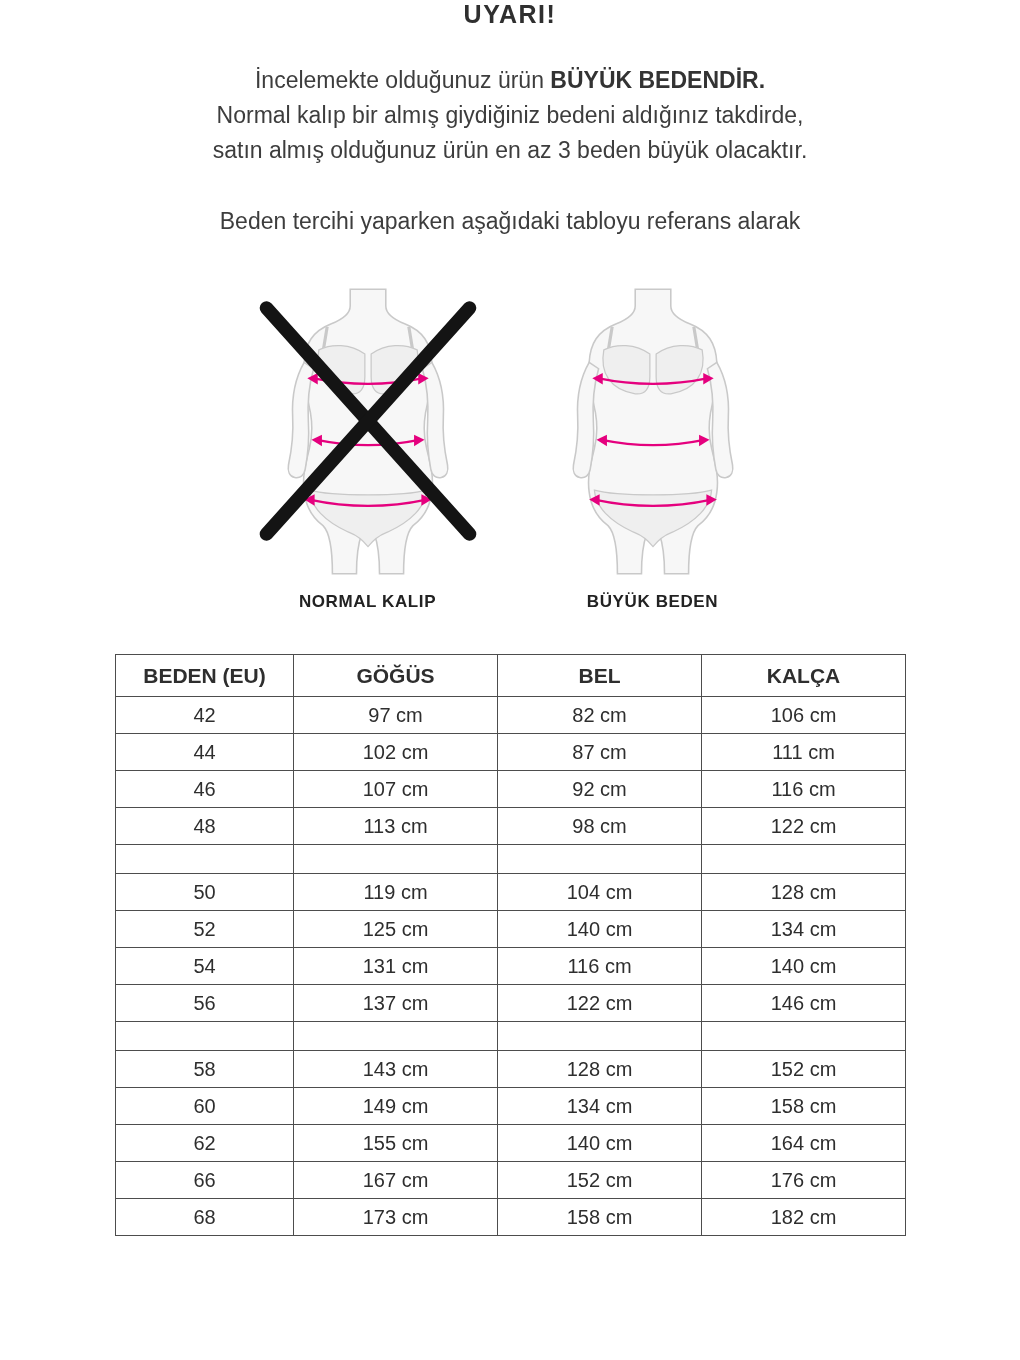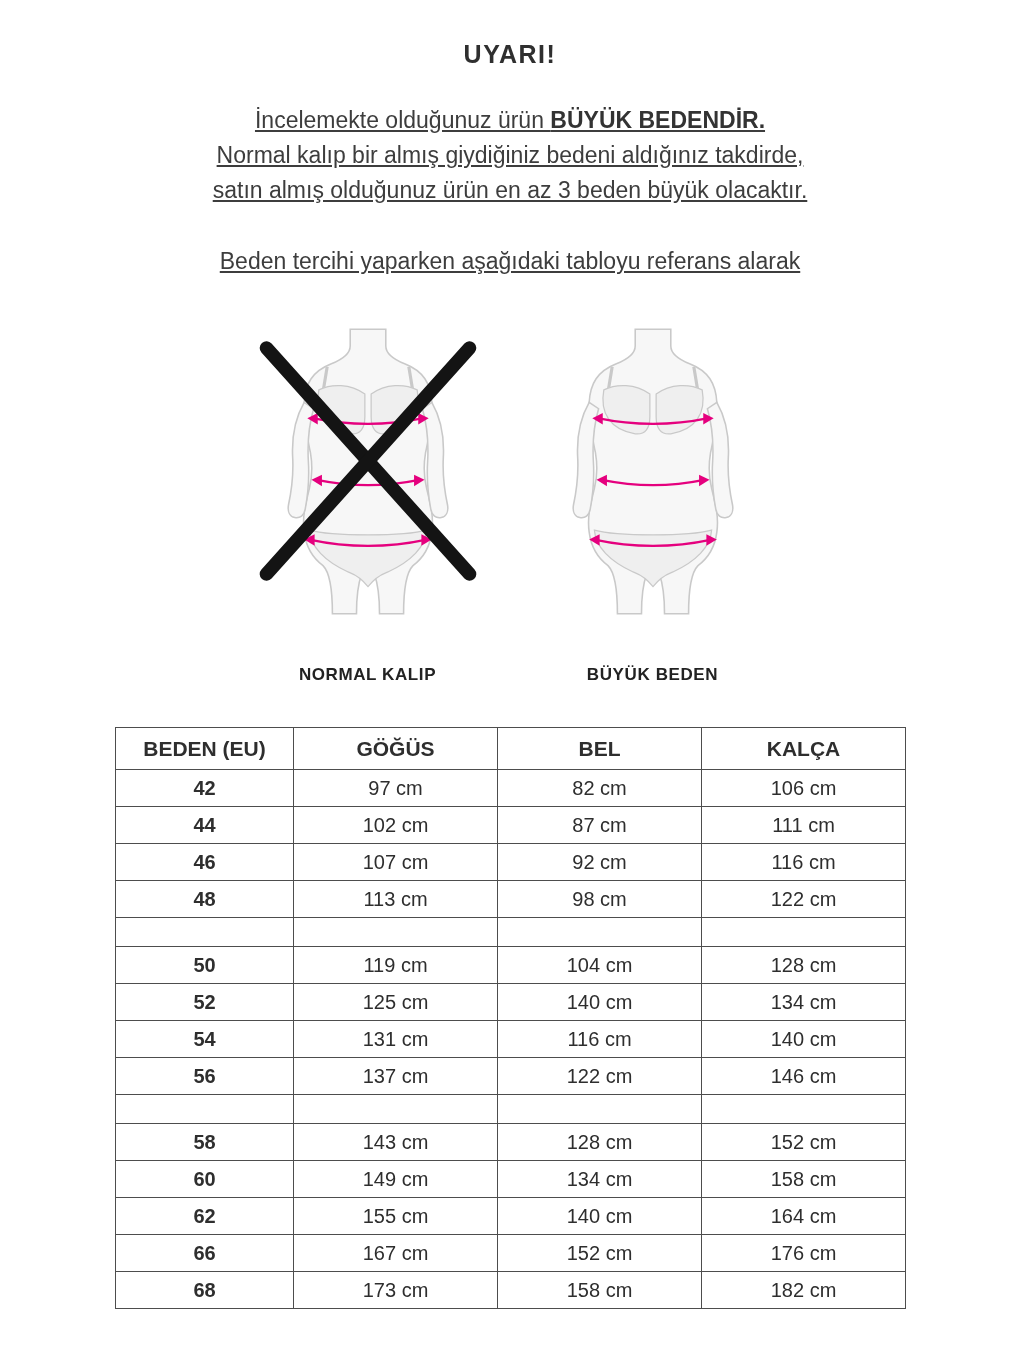--- a/index.html
+++ b/index.html
@@ -7,52 +7,49 @@
   body {
     width: 1020px;
     height: 1360px;
     font-family: "Liberation Sans", "DejaVu Sans", sans-serif;
     color: #3a3a3a;
     overflow: hidden;
   }
   .page {
     width: 1020px;
     height: 1360px;
-    padding-top: 40px;
     background: #ffffff;
   }
   .title {
     text-align: center;
     font-size: 25px;
     font-weight: bold;
     letter-spacing: 1.5px;
     color: #2f2f2f;
   }
   .para {
     margin-top: 34px;
     text-align: center;
     font-size: 23px;
     line-height: 35px;
     color: #3d3d3d;
-    text-decoration: underline;
   }
   .para.second { margin-top: 36px; }
   .para .b { font-weight: bold; color: #333333; }
   .figures-row {
     margin-top: 46px;
     display: flex;
     justify-content: center;
     gap: 60px;
   }
   .figure-block {
     width: 225px;
     display: flex;
     flex-direction: column;
     align-items: center;
-    gap: 33px;
   }
   .figure-block svg { display: block; }
   .figure-label {
     margin-top: 14px;
     font-size: 17px;
     font-weight: bold;
     letter-spacing: 0.6px;
     color: #222222;
     text-align: center;
   }
@@ -80,21 +77,21 @@
     font-size: 20px;
     color: #2e2e2e;
     padding: 0;
   }
   .size-table th {
     height: 42px;
     font-size: 21px;
     font-weight: bold;
   }
   .size-table td { height: 37px; font-weight: normal; }
-  .size-table td.size-col { font-weight: bold; }
+  .size-table td.size-col { font-weight: normal; }
   .size-table tr.spacer td { height: 29px; }
 </style>
 </head>
 <body>
 
 <svg width="0" height="0" style="position:absolute" aria-hidden="true">
   <defs>
     <g id="fig-body">
 
       <path class="fig-skin" d="M88,4 L88,20 C88,28 80,33 70,37 C52,44 45,56 44,74

